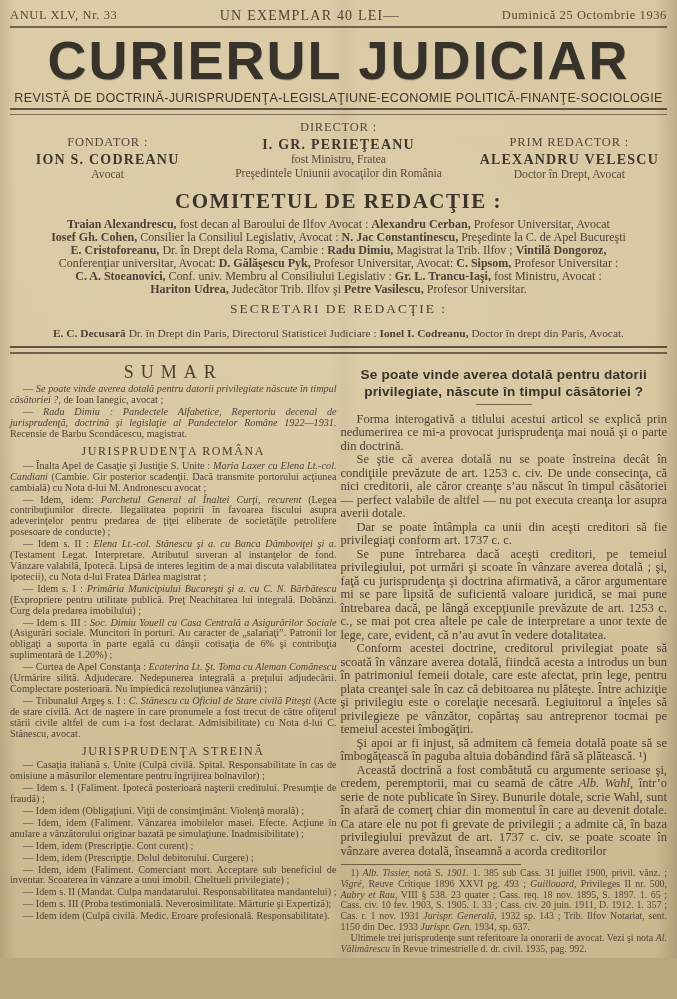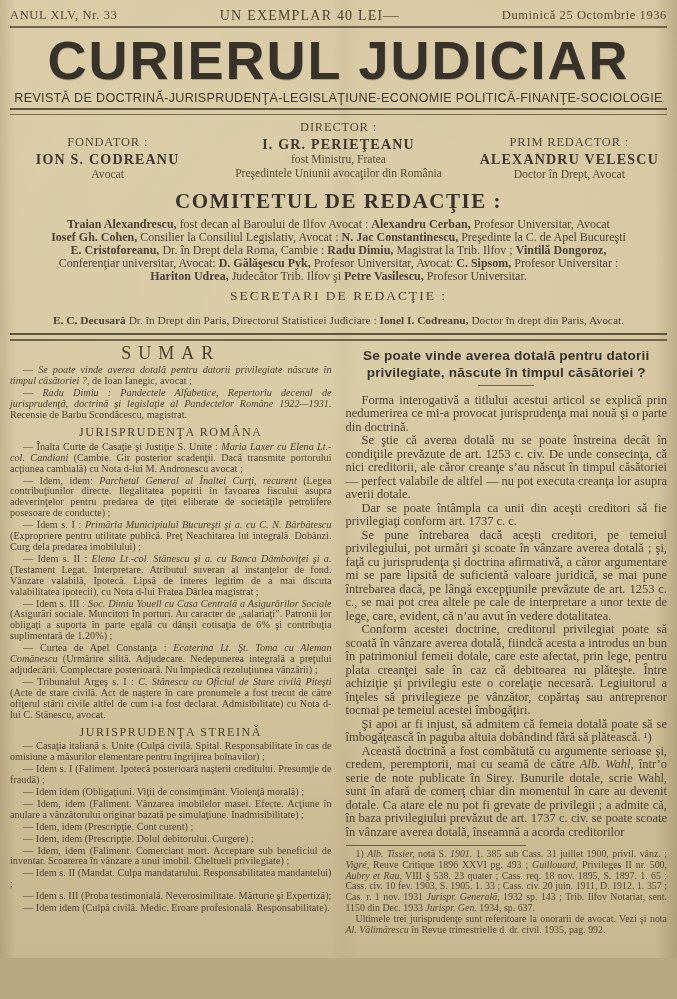--- a/index.html
+++ b/index.html
@@ -37,21 +37,21 @@
   .staff-title{font-size:11.6px;color:#564a3b;line-height:13.5px;}
   
   .committee-heading{text-align:center;font-size:21px;font-weight:bold;letter-spacing:1.5px;
     margin:7px 0 4px;color:#3a342b;}
   .committee{font-size:12px;line-height:13px;color:#4c4235;}
   .cline{text-align:center;}
   .sec-heading{text-align:center;font-size:13.5px;font-weight:normal;letter-spacing:2px;margin:5px 0 10px;color:#463e31;}
   .sec-line{text-align:center;font-size:11.4px;line-height:13px;color:#4c4235;}
   .rule-double2{height:4px;border-top:2px solid rgba(62,52,36,0.78);border-bottom:2px solid rgba(62,52,36,0.68);margin-top:6px;}
   
-  .columns{display:flex;gap:14px;margin-top:6px;}
+  .columns{display:flex;gap:4px;margin-top:12px;}
   .col{flex:1;min-width:0;}
   .col-left{font-size:10.2px;line-height:10.9px;text-align:justify;color:#4c4234;}
   .sumar-heading{text-align:center;font-weight:normal;font-size:18px;letter-spacing:7px;margin:1px 0 7px;color:#4a4032;}
   .entry{text-indent:13px;margin:0 0 1px;}
   .jur-heading{text-align:center;font-size:12px;font-weight:normal;letter-spacing:1.6px;margin:6px 0 4px;color:#463d2f;}
   .sb{font-weight:bold;}
   .si{font-style:italic;}
   .col-right{font-size:12.5px;line-height:13.5px;color:#4a4134;}
   .article-title{font-family:"Liberation Sans",sans-serif;font-weight:bold;font-size:13.6px;line-height:17px;
     text-align:center;margin:0;color:#38332a;letter-spacing:0.2px;}
@@ -98,42 +98,43 @@
       <div class="staff-title">Doctor în Drept, Avocat</div>
     </div>
   </section>
 
   <h2 class="committee-heading">COMITETUL DE REDACŢIE :</h2>
   <div class="committee">
       <div class="cline"><span class="sb">Traian Alexandrescu,</span><span> fost decan al Baroului de Ilfov Avocat : </span><span class="sb">Alexandru Cerban,</span><span> Profesor Universitar, Avocat</span></div>
       <div class="cline"><span class="sb">Iosef Gh. Cohen,</span><span> Consilier la Consiliul Legislativ, Avocat : </span><span class="sb">N. Jac Constantinescu,</span><span> Preşedinte la C. de Apel Bucureşti</span></div>
       <div class="cline"><span class="sb">E. Cristoforeanu,</span><span> Dr. în Drept dela Roma, Cambie : </span><span class="sb">Radu Dimiu,</span><span> Magistrat la Trib. Ilfov ; </span><span class="sb">Vintilă Dongoroz,</span></div>
       <div class="cline"><span>Conferenţiar universitar, Avocat: </span><span class="sb">D. Gălăşescu Pyk,</span><span> Profesor Universitar, Avocat: </span><span class="sb">C. Sipsom,</span><span> Profesor Universitar :</span></div>
+      <div class="cline"><span class="sb">C. A. Stoeanovici,</span><span> Conf. univ. Membru al Consiliului Legislativ : </span><span class="sb">Gr. L. Trancu-Iaşi,</span><span> fost Ministru, Avocat :</span></div>
       <div class="cline"><span class="sb">Hariton Udrea,</span><span> Judecător Trib. Ilfov şi </span><span class="sb">Petre Vasilescu,</span><span> Profesor Universitar.</span></div>
     </div>
 
   <h3 class="sec-heading">SECRETARI DE REDACŢIE :</h3>
   <div class="sec-line"><span class="sb">E. C. Decusară</span><span> Dr. în Drept din Paris, Directorul Statisticei Judiciare : </span><span class="sb">Ionel I. Codreanu,</span><span> Doctor în drept din Paris, Avocat.</span></div>
 
   <div class="rule-double2"></div>
 
   <div class="columns">
 
     <section class="col col-left">
       <h3 class="sumar-heading">SUMAR</h3>
       <div>
           <div class="entry"><span>— </span><span class="si">Se poate vinde averea dotală pentru datorii privilegiate născute în timpul căsătoriei ?</span><span>, de Ioan Ianegic, avocat ;</span></div>
           <div class="entry"><span>— </span><span class="si">Radu Dimiu : Pandectele Alfabetice, Repertoriu decenal de jurisprudenţă, doctrină şi legislaţie al Pandectelor Române 1922—1931.</span><span> Recensie de Barbu Scondăcescu, magistrat.</span></div>
         </div>
       <h4 class="jur-heading">JURISPRUDENŢA ROMÂNA</h4>
       <div>
-          <div class="entry"><span>— Înalta Curte de Casaţie şi Justiţie S. Unite : </span><span class="si">Maria Laxer cu Elena Lt.-col. Candiani</span><span> (Cambie. Gir posterior scadenţii. Dacă transmite portorului acţiunea cambială) cu Nota d-lui M. Andronescu avocat ;</span></div>
+          <div class="entry"><span>— Înalta Apel de Casaţie şi Justiţie S. Unite : </span><span class="si">Maria Laxer cu Elena Lt.-col. Candiani</span><span> (Cambie. Gir posterior scadenţii. Dacă transmite portorului acţiunea cambială) cu Nota d-lui M. Andronescu avocat ;</span></div>
           <div class="entry"><span>— Idem, idem: </span><span class="si">Parchetul General al Înaltei Curţi, recurent</span><span> (Legea contribuţiunilor directe. Ilegalitatea popririi în favoarea fiscului asupra adeverinţelor pentru predarea de ţiţei eliberate de societăţile petrolifere posesoare de conducte) ;</span></div>
+          <div class="entry"><span>— Idem s. II : </span><span class="si">Elena Lt.-col. Stănescu şi a. cu Banca Dâmboviţei şi a.</span><span> (Testament Legat. Interpretare. Atributul suveran al instanţelor de fond. Vânzare valabilă, Ipotecă. Lipsă de interes legitim de a mai discuta valabilitatea ipotecii), cu Nota d-lui Fratea Dârlea magistrat ;</span></div>
           <div class="entry"><span>— Idem s. I : </span><span class="si">Primăria Municipiului Bucureşti şi a. cu C. N. Bărbătescu</span><span> (Expropriere pentru utilitate publică. Preţ Neachitarea lui integrală. Dobânzi. Curg dela predarea imobilului) ;</span></div>
-          <div class="entry"><span>— Idem s. II : </span><span class="si">Elena Lt.-col. Stănescu şi a. cu Banca Dâmboviţei şi a.</span><span> (Testament Legat. Interpretare. Atributul suveran al instanţelor de fond. Vânzare valabilă, Ipotecă. Lipsă de interes legitim de a mai discuta valabilitatea ipotecii), cu Nota d-lui Fratea Dârlea magistrat ;</span></div>
           <div class="entry"><span>— Idem s. III : </span><span class="si">Soc. Dimiu Youell cu Casa Centrală a Asigurărilor Sociale</span><span> (Asigurări sociale. Muncitori în porturi. Au caracter de „salariaţi”. Patronii lor obligaţi a suporta în parte egală cu dânşii cotisaţia de 6% şi contribuţia suplimentară de 1.20%) ;</span></div>
           <div class="entry"><span>— Curtea de Apel Constanţa : </span><span class="si">Ecaterina Lt. Şt. Toma cu Aleman Comănescu</span><span> (Urmărire silită. Adjudecare. Nedepunerea integrală a preţului adjudecării. Complectare posterioară. Nu împiedică rezoluţiunea vânzării) ;</span></div>
           <div class="entry"><span>— Tribunalul Argeş s. I : </span><span class="si">C. Stănescu cu Oficiul de Stare civilă Piteşti</span><span> (Acte de stare civilă. Act de naştere în care pronumele a fost trecut de către ofiţerul stării civile altfel de cum i-a fost declarat. Admisibilitate) cu Nota d-lui C. Stănescu, avocat.</span></div>
         </div>
       <h4 class="jur-heading">JURISPRUDENŢA STREINĂ</h4>
       <div>
           <div class="entry"><span>— Casaţia italiană s. Unite (Culpă civilă. Spital. Responsabilitate în cas de omisiune a măsurilor elementare pentru îngrijirea bolnavilor) ;</span></div>
           <div class="entry"><span>— Idem s. I (Faliment. Ipotecă posterioară naşterii creditului. Presumţie de fraudă) ;</span></div>
           <div class="entry"><span>— Idem idem (Obligaţiuni. Viţii de consimţimânt. Violenţă morală) ;</span></div>
           <div class="entry"><span>— Idem, idem (Faliment. Vânzarea imobilelor masei. Efecte. Acţiune în anulare a vânzătorului originar bazată pe simulaţiune. Inadmisibilitate) ;</span></div>

